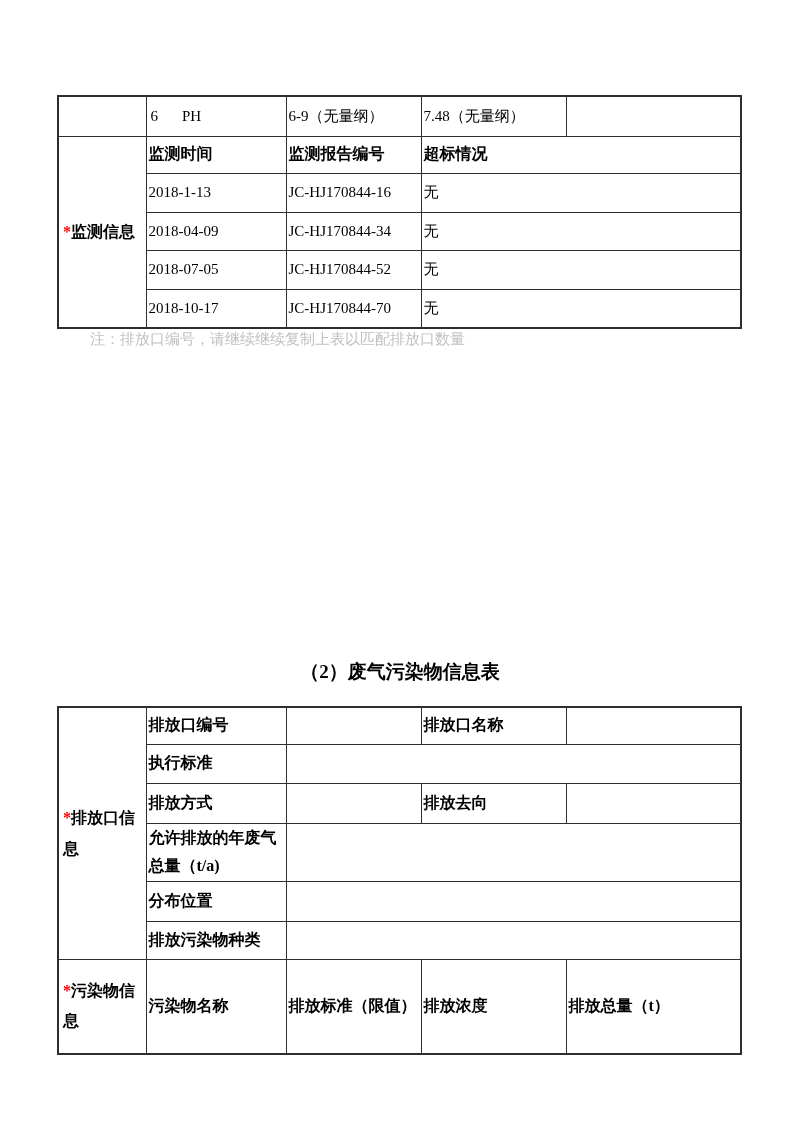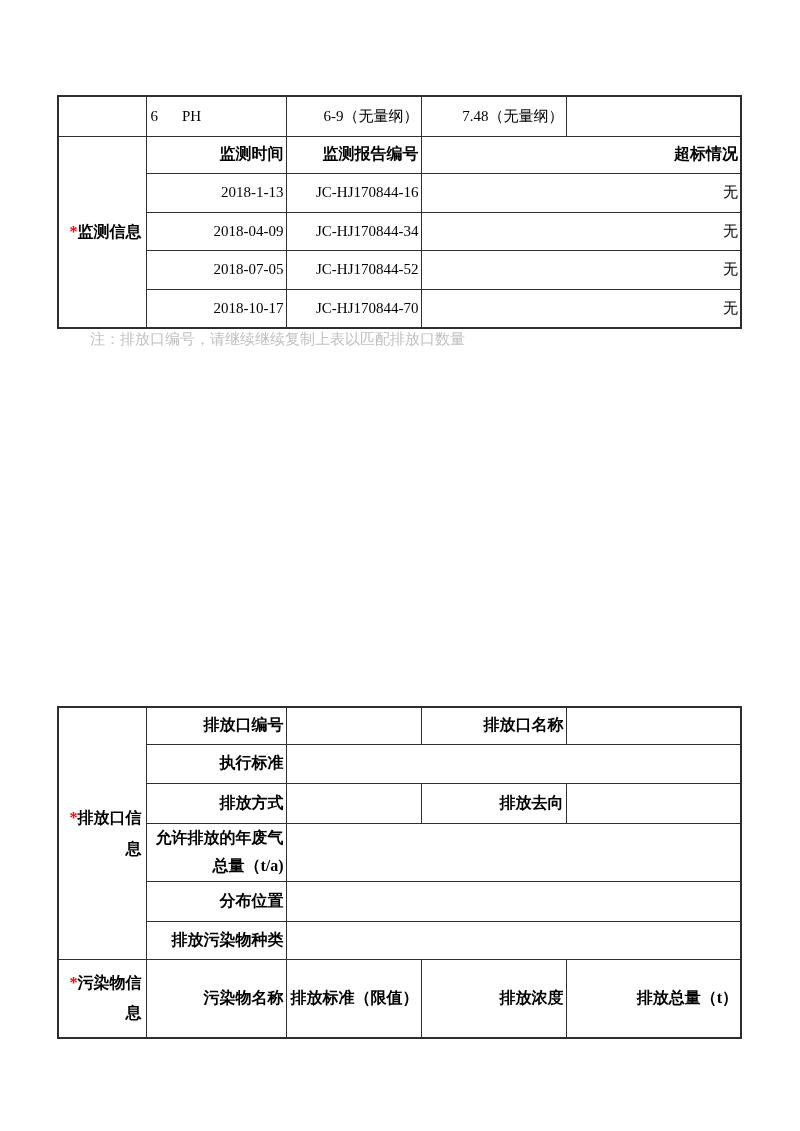--- a/index.html
+++ b/index.html
@@ -13,28 +13,28 @@
     margin:0 auto;
   }
   table{
     position:absolute;
     border-collapse:collapse;
     table-layout:fixed;
     border:2px solid #2e2e2e;
   }
   td{
     border:1px solid #2e2e2e;
-    text-align:right;
+    text-align:left;
     vertical-align:middle;
     padding:0 2px;
     font-size:15px;
     overflow:hidden;
   }
   td.hd{font-weight:bold;font-size:16px;}
-  td.lbl{font-weight:bold;font-size:16px;line-height:1.9;padding:8px 4px;}
+  td.lbl{font-weight:bold;font-size:16px;line-height:1.9;padding:16px 4px;}
   .star{color:var(--star-color,#ff0000);font-weight:bold;}
   #monitor-table{left:57px;top:95px;width:683px;}
   #gas-table{left:57px;top:706px;width:683px;}
   .ph-cell{text-align:left;padding-left:4px;}
   .ph-name{margin-left:24px;}
   .note{
     position:absolute;left:90px;top:330px;
     font-size:15px;color:var(--note-color,#c0c0c0);
     white-space:nowrap;
   }
@@ -91,20 +91,21 @@
     <tr style="height:39px">
       <td>2018-10-17</td>
       <td>JC-HJ170844-70</td>
       <td colspan="2">无</td>
     </tr>
   </tbody>
     </table>
 
   <div class="note">注：排放口编号，请继续继续复制上表以匹配排放口数量</div>
 
+  <div class="section-title">（2）废气污染物信息表</div>
 
   <table id="gas-table">
     <colgroup>
       <col style="width:88px">
         <col style="width:140px">
         <col style="width:135px">
       <col style="width:145px">
         <col style="width:175px">
     </colgroup>
     <tbody>

